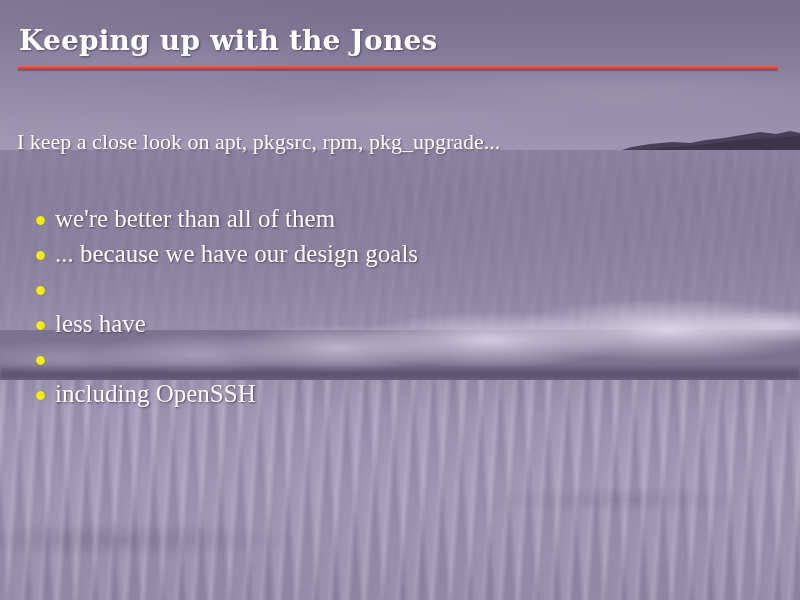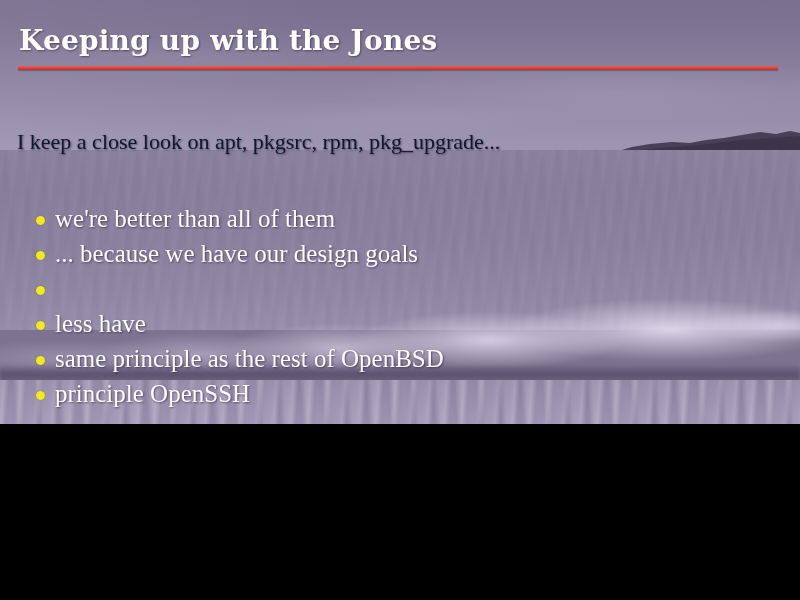--- a/index.html
+++ b/index.html
@@ -3,21 +3,21 @@
 <meta charset="utf-8">
 <style>
   html, body {
     margin: 0;
     padding: 0;
     background: #000;
   }
   #slide {
     position: relative;
     width: 800px;
-    height: 424px;
+    height: 600px;
     overflow: hidden;
     font-family: "Liberation Serif", "DejaVu Serif", serif;
     background: #7d7490;
   }
 
   
   .bg-layer { position: absolute; left: 0; top: 0; width: 800px; height: 600px; }
 
   
   .bg-sky {
@@ -151,21 +151,21 @@
     width: 760px;
     height: 4px;
     background: linear-gradient(to bottom, #e2605c 0%, #d6453f 55%, #b9322d 100%);
     box-shadow: 0 1px 1px rgba(40,25,50,0.35);
   }
   .intro {
     position: absolute;
     left: 17px;
     top: 129px;
     font-size: 22px;
-    color: #0f172a;
+    color: #ffffff;
     text-shadow: 1px 1px 2px rgba(40,30,60,0.55);
     white-space: nowrap;
   }
   .bullets {
     position: absolute;
     left: 36px;
     top: 205px;
     list-style: none;
     margin: 0;
     padding: 0;
@@ -232,21 +232,20 @@
     </li>
     <li class="bullet-item">
       <span class="bullet-dot"></span>
     </li>
     <li class="bullet-item">
       <span class="bullet-dot"></span>
       <span>less have</span>
     </li>
     <li class="bullet-item">
       <span class="bullet-dot"></span>
-      <span>same principle as the rest of OpenBSD</span>
-    </li>
-    <li class="bullet-item">
-      <span class="bullet-dot"></span>
-      <span>principle OpenSSH</span>
+    </li>
+    <li class="bullet-item">
+      <span class="bullet-dot"></span>
+      <span>including OpenSSH</span>
     </li>
   </ul>
 
 </div>
 
 </body></html>

